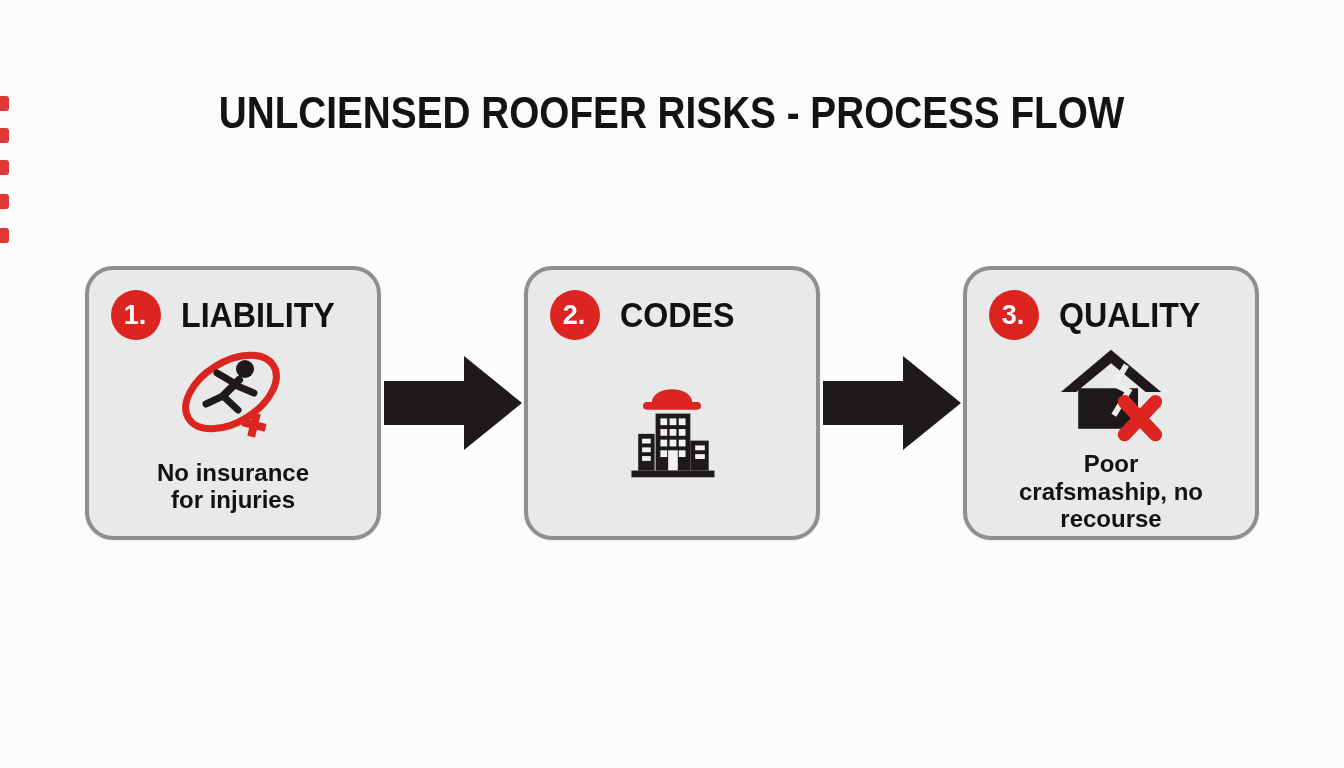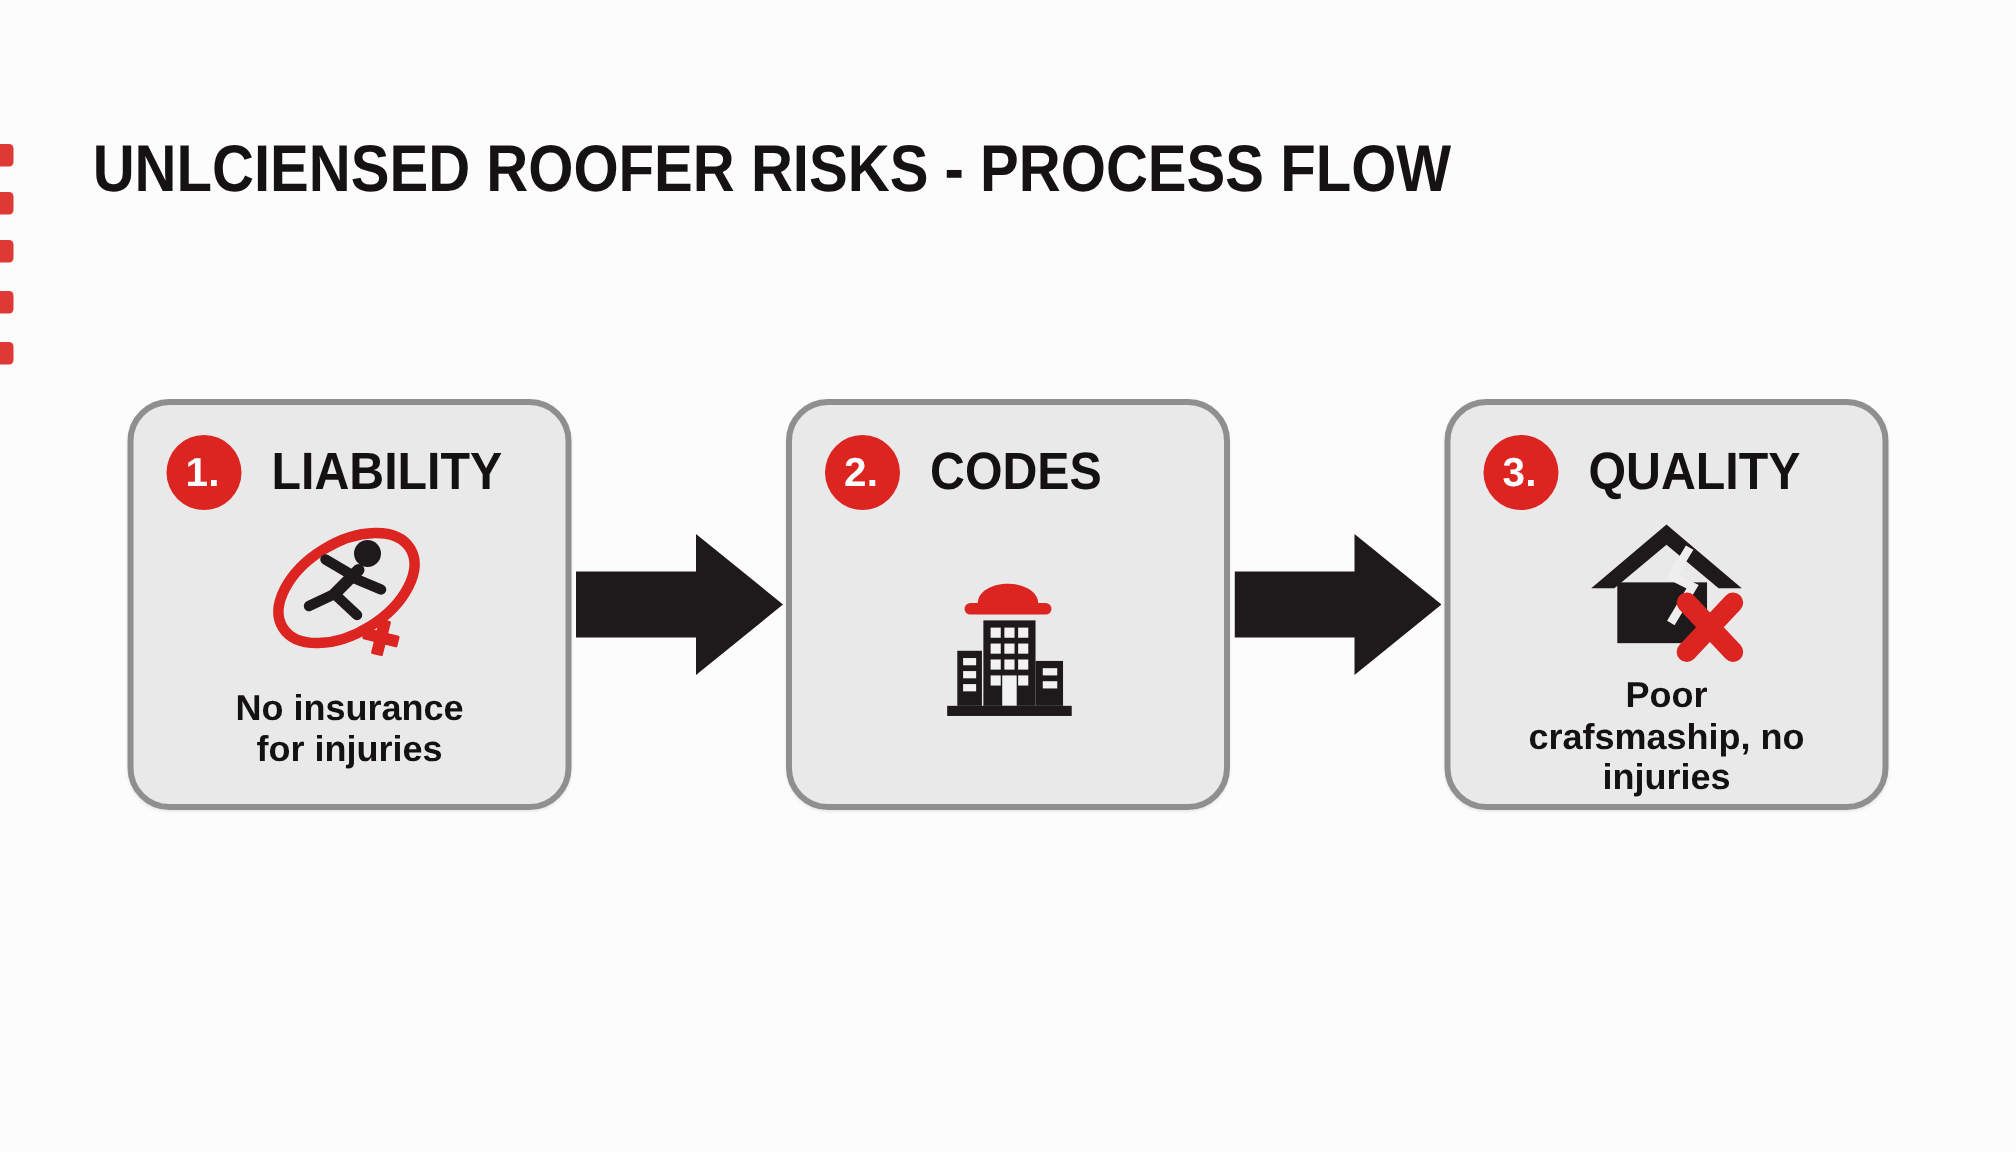--- a/index.html
+++ b/index.html
@@ -20,20 +20,21 @@
   .canvas{position:relative;width:1344px;height:768px;}
 
   
   .edge-artifact{
     position:absolute;left:0;width:9px;height:15px;
     background:var(--accent-red);border-radius:0 3px 3px 0;opacity:.9;
   }
 
   .title{
     margin-top:88px;
+    text-align:center;
     font-size:44px;
     font-weight:700;
     letter-spacing:0px;
     color:#151213;
     white-space:nowrap;
   }
   .title .squeeze{
     display:inline-block;
     transform:scaleX(0.88);
     transform-origin:center;
@@ -230,17 +231,17 @@
           <rect class="ink-fill" x="26" y="50" width="62" height="42"></rect>
 
           <polyline class="white-stroke" stroke-width="6" stroke-linejoin="miter" points="76,26 64,46 78,53 63,78"></polyline>
 
           <g class="red-stroke" stroke-width="14" stroke-linecap="round">
             <path d="M74 64 L106 98"></path>
             <path d="M106 64 L74 98"></path>
           </g>
         </svg>
       </div>
-      <div class="step-desc desc-3">Poor crafsmaship, no injuries</div>
+      <div class="step-desc desc-3">Poor crafsmaship, no recourse</div>
     </div>
 
   </div>
 </div>
 
 </body></html>

